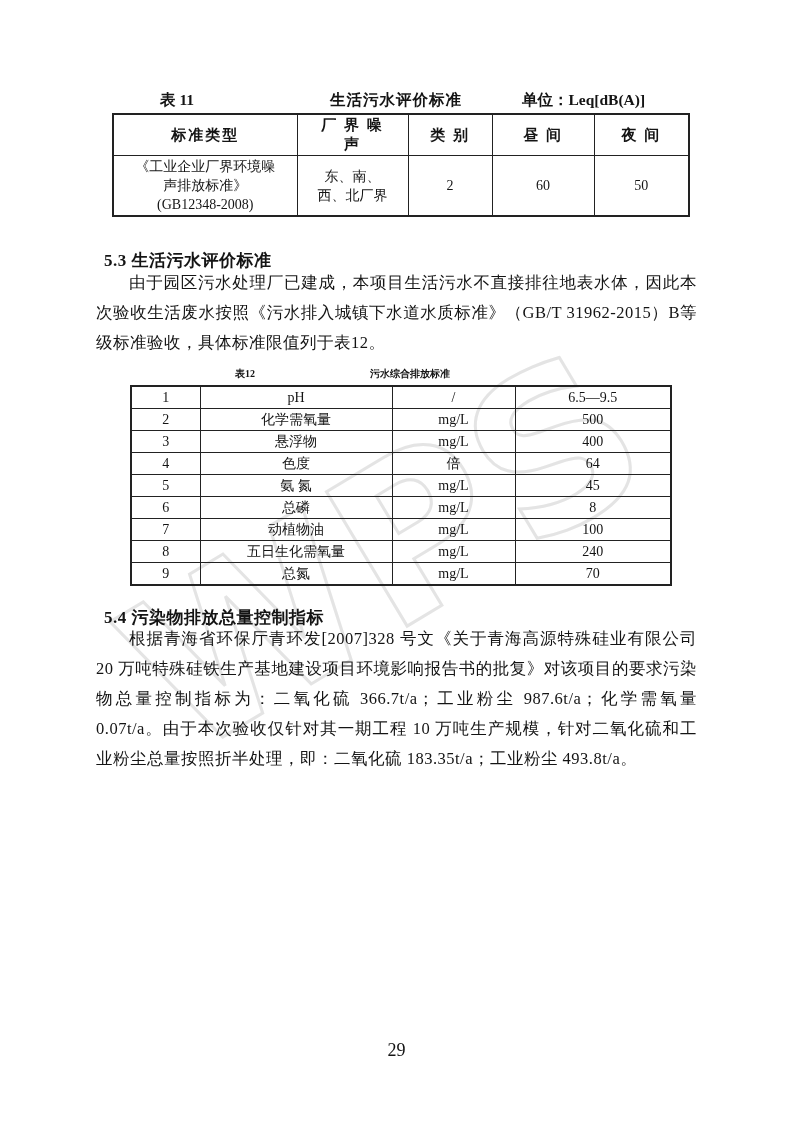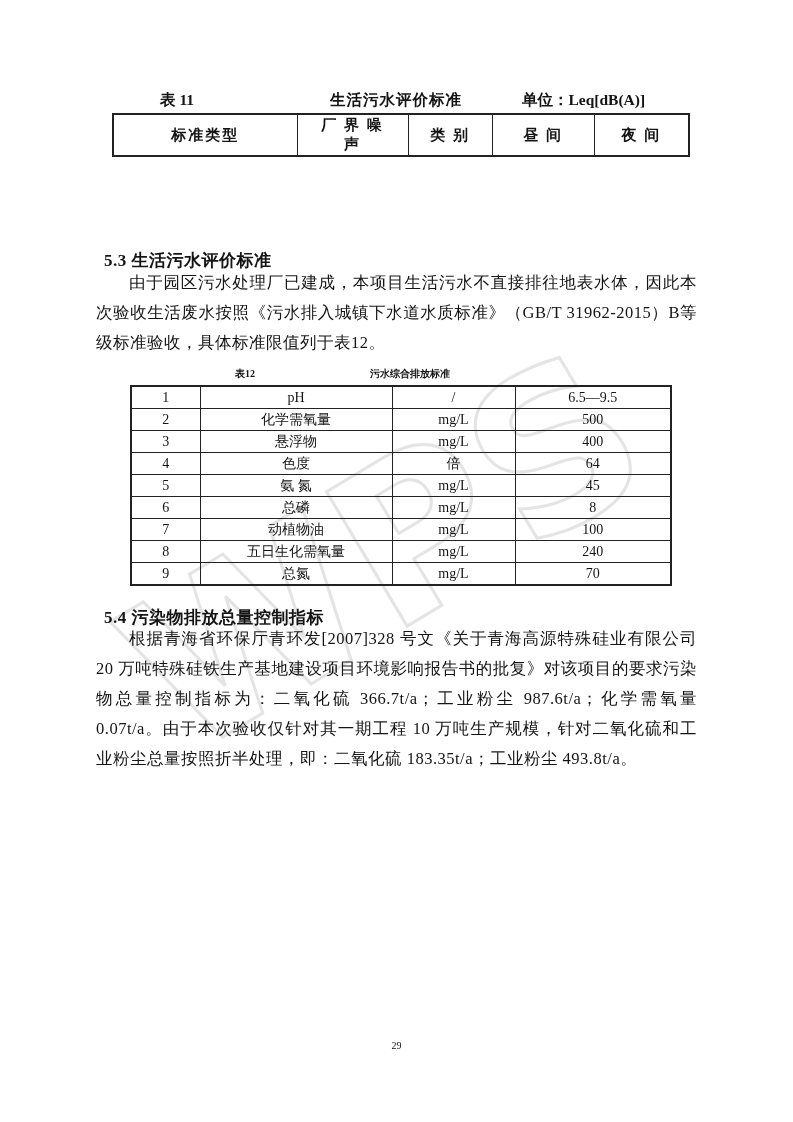--- a/index.html
+++ b/index.html
@@ -40,21 +40,21 @@
   .t12 col.c1{width:69px;} .t12 col.c2{width:192px;} .t12 col.c3{width:123px;} .t12 col.c4{width:156px;}
   
   .sec-heading{position:absolute;left:96px;margin:8px;font-size:17px;font-weight:bold;line-height:24px;letter-spacing:0.5px;}
   .h53{top:241px;}
   .h54{top:598px;}
   .para{position:absolute;left:96px;width:601px;margin:0;font-size:16.5px;line-height:30px;
         text-align:justify;text-indent:2em;letter-spacing:0.5px;}
   .p53{top:268px;}
   .p54{top:624px;}
   
-  .pageno{position:absolute;left:0;top:1040px;width:793px;text-align:center;font-size:10px;}
+  .pageno{position:absolute;left:0;top:1040px;width:793px;text-align:center;font-size:18px;}
 </style>
 </head>
 <body>
 
 <div class="page">
 
   <div class="watermark">WPS</div>
 
   <div class="content">
 
@@ -72,20 +72,27 @@
           <col class="c4">
           <col class="c5">
         </colgroup>
       <tbody>
         <tr>
           <th>标准类型</th>
           <th>厂 界 噪 声</th>
           <th>类 别</th>
           <th>昼 间</th>
           <th>夜 间</th>
+        </tr>
+        <tr>
+          <td>《工业企业厂界环境噪声排放标准》(GB12348-2008)</td>
+          <td>东、南、西、北厂界</td>
+          <td>2</td>
+          <td>60</td>
+          <td>50</td>
         </tr>
       </tbody>
     </table>
 
     <h2 class="sec-heading h53">5.3 生活污水评价标准</h2>
     <p class="para p53">由于园区污水处理厂已建成，本项目生活污水不直接排往地表水体，因此本次验收生活废水按照《污水排入城镇下水道水质标准》（GB/T 31962-2015）B等级标准验收，具体标准限值列于表12。</p>
 
     <div class="t12-caption">
       <span class="t12-cap-label">表12</span>
       <span class="t12-cap-title">污水综合排放标准</span>

